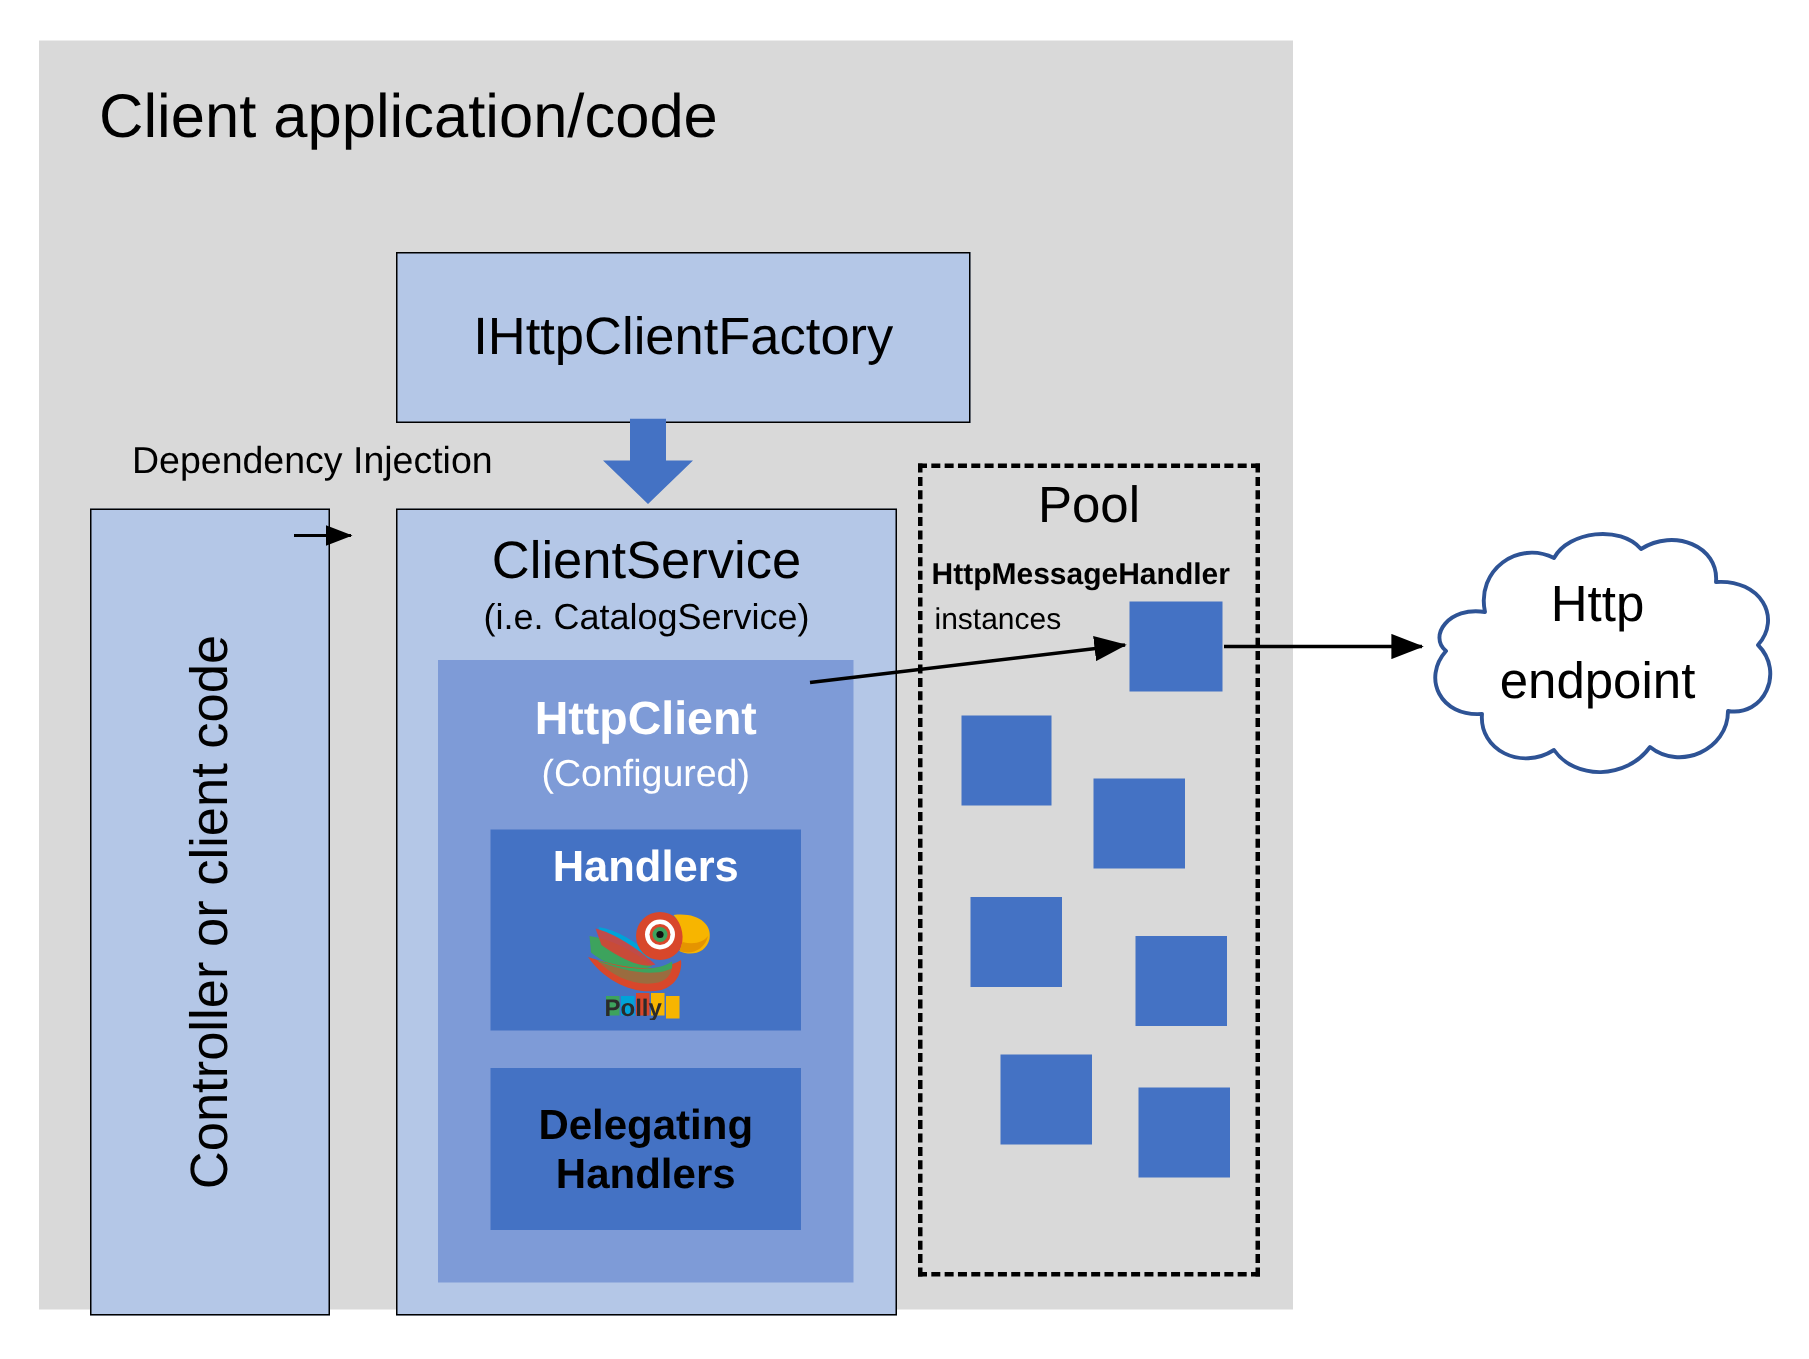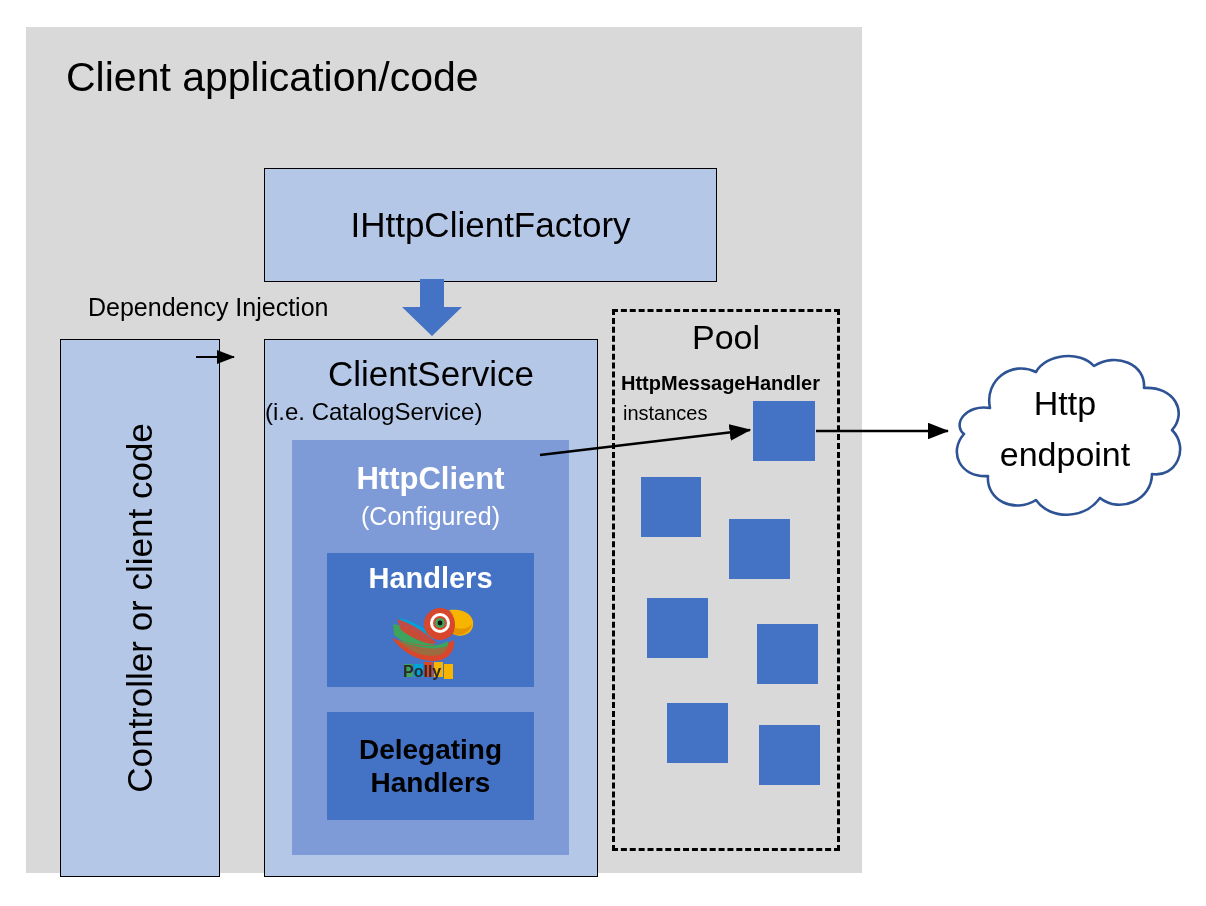--- a/index.html
+++ b/index.html
@@ -35,21 +35,21 @@
     color: #000000;
     white-space: nowrap;
     font-weight: 400;
   }
 
   
   #factory-box {
     position: absolute;
     left: 238px;
     top: 141px;
-    width: 453px;
+    width: 383px;
     height: 114px;
     background: #B4C7E7;
     border: 1.6px solid #000000;
     box-sizing: border-box;
     display: flex;
     align-items: center;
     justify-content: center;
   }
   #factory-box .label {
     font-size: 35px;
@@ -116,20 +116,21 @@
     text-align: center;
     font-size: 35px;
     color: #000000;
     white-space: nowrap;
   }
   #clientservice-sub {
     position: absolute;
     left: 0;
     right: 0;
     top: 58px;
+    text-align: center;
     font-size: 24px;
     color: #000000;
     white-space: nowrap;
   }
 
   
   #httpclient-box {
     position: absolute;
     left: 27px;
     top: 100px;

